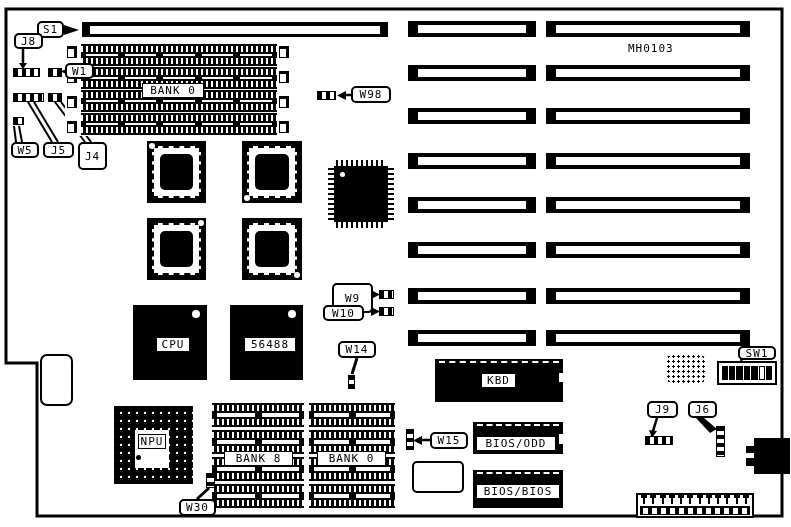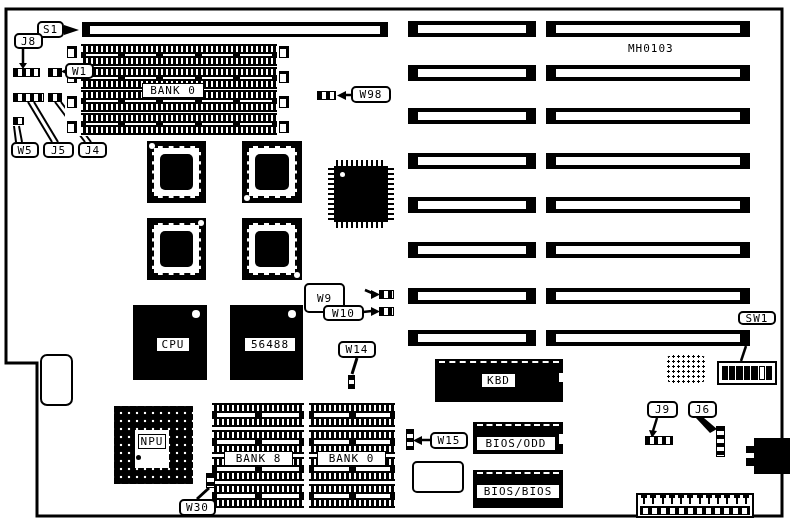--- a/index.html
+++ b/index.html
@@ -439,24 +439,24 @@
         <span></span>
         <span></span>
     </div>
   </div>
 
   <div class="callout" style="left:37px;top:21px;width:27px;height:17px">S1</div>
   <div class="callout" style="left:14px;top:33px;width:29px;height:16px">J8</div>
   <div class="callout" style="left:65px;top:63px;width:29px;height:16px">W1</div>
   <div class="callout" style="left:11px;top:142px;width:28px;height:16px">W5</div>
   <div class="callout" style="left:43px;top:142px;width:31px;height:16px">J5</div>
-  <div class="callout" style="left:78px;top:142px;width:29px;height:16px">J4</div>
+  <div class="callout" style="left:78px;top:142px;width:29px;height:28px">J4</div>
   <div class="callout" style="left:351px;top:86px;width:40px;height:17px">W98</div>
-  <div class="callout" style="left:304px;top:283px;width:41px;height:30px">W9</div>
+  <div class="callout" style="left:332px;top:283px;width:41px;height:30px">W9</div>
   <div class="callout" style="left:323px;top:305px;width:41px;height:16px">W10</div>
   <div class="callout" style="left:338px;top:341px;width:38px;height:17px">W14</div>
   <div class="callout" style="left:430px;top:432px;width:38px;height:17px">W15</div>
   <div class="callout" style="left:179px;top:499px;width:37px;height:17px">W30</div>
   <div class="callout" style="left:647px;top:401px;width:31px;height:17px">J9</div>
   <div class="callout" style="left:688px;top:401px;width:29px;height:17px">J6</div>
-  <div class="callout" style="left:738px;top:311px;width:38px;height:14px">SW1</div>
+  <div class="callout" style="left:738px;top:346px;width:38px;height:14px">SW1</div>
 
 </div>
 
 </body></html>

